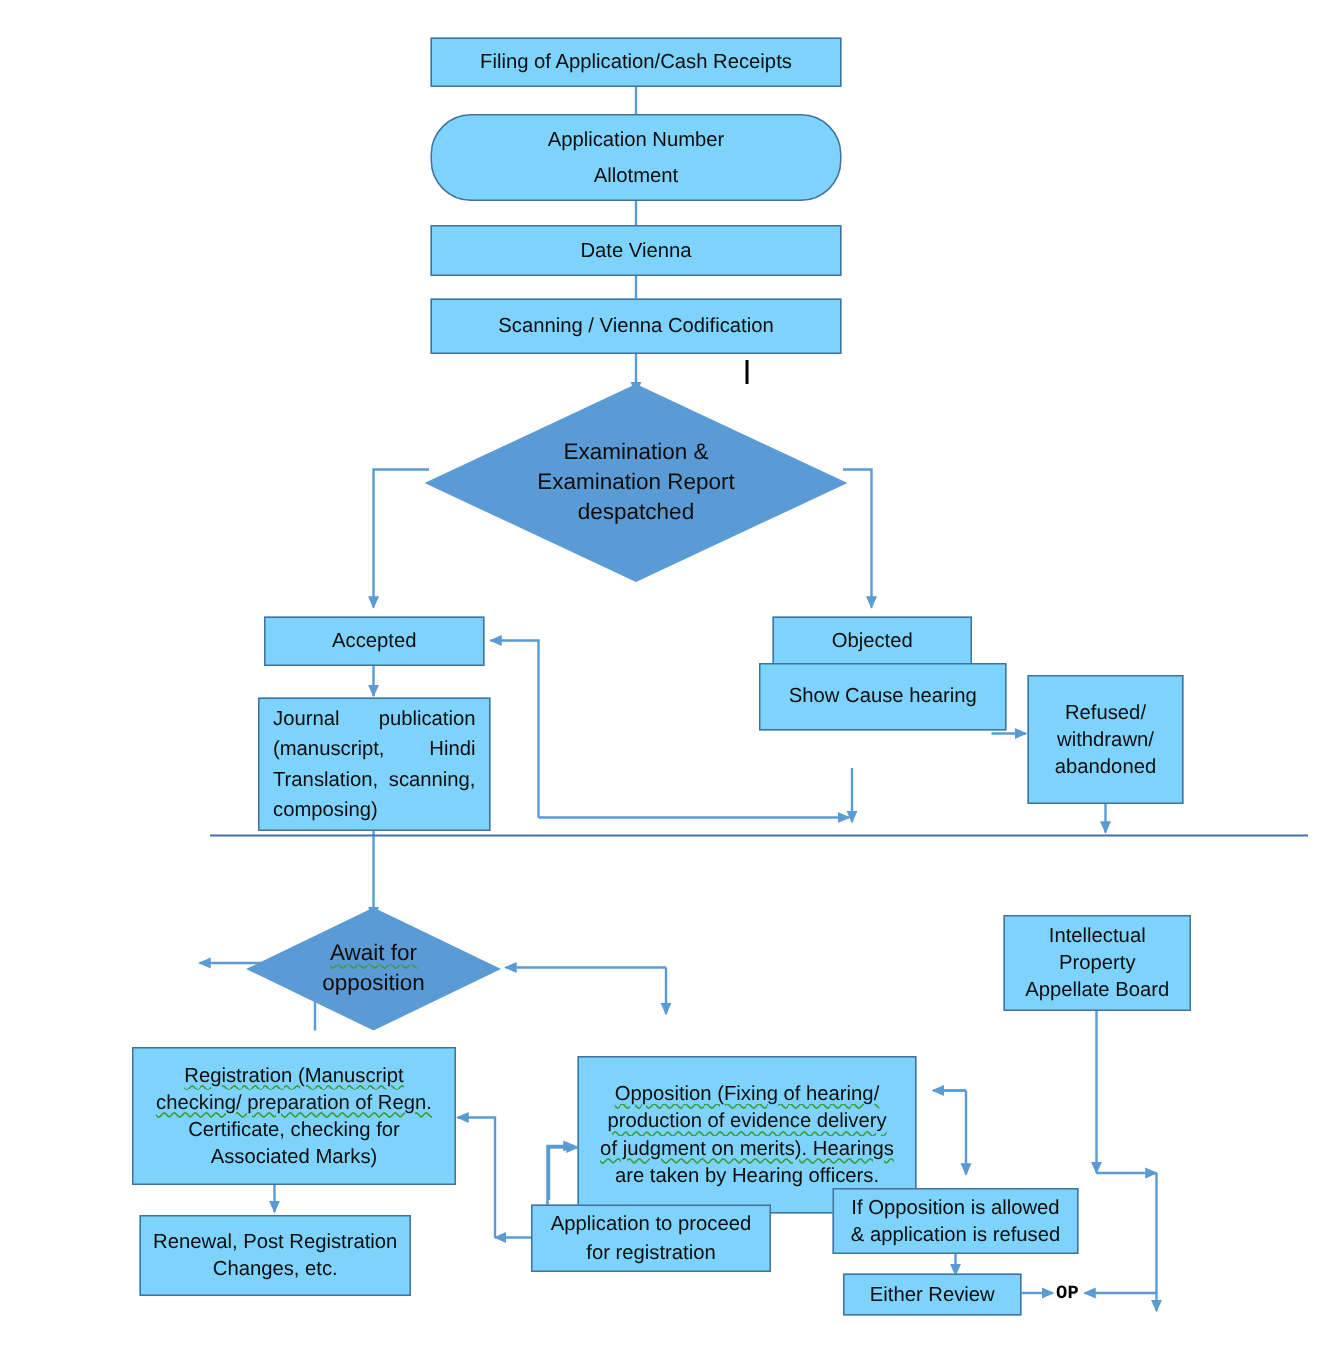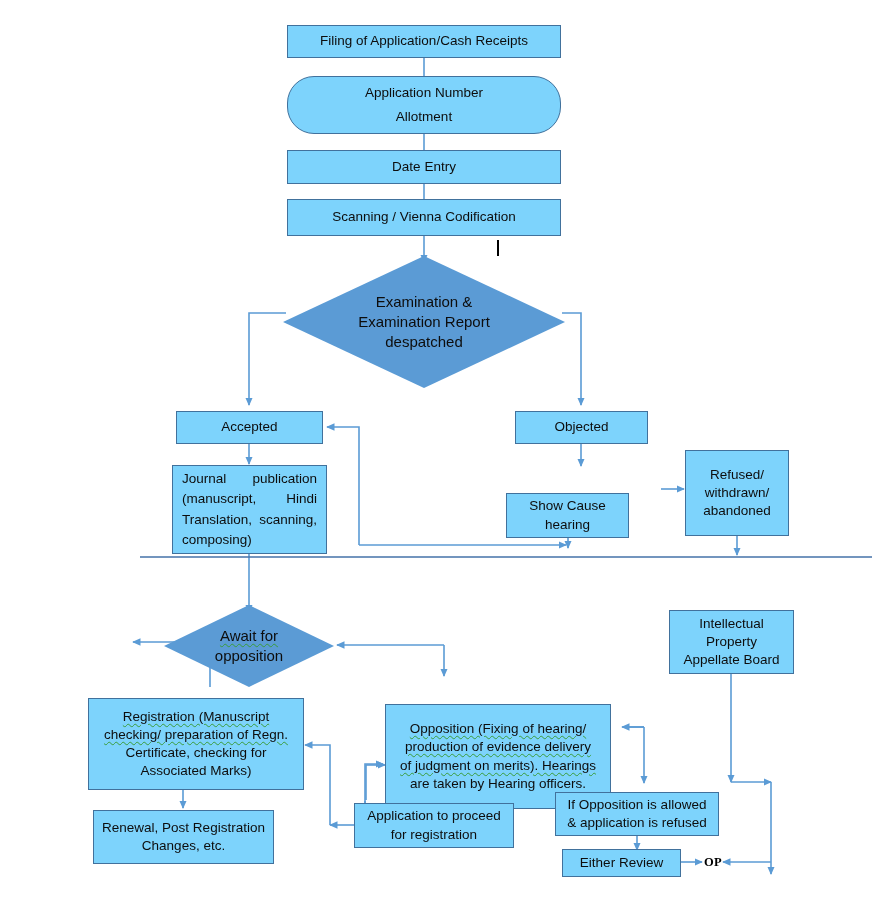--- a/index.html
+++ b/index.html
@@ -44,21 +44,21 @@
   .spell{
     text-decoration:underline;
     text-decoration-color:#3a9c3a;
     text-decoration-style:wavy;
     text-decoration-thickness:1px;
     text-underline-offset:2px;
   }
 
   .op-label{
     position:absolute;
-    font-family:Liberation Serif, serif;
+    font-family:Liberation Mono, monospace;
     font-weight:bold;
     font-size:12.5px;
     color:#000;
     letter-spacing:0.2px;
   }
 
   .caret{
     position:absolute;
     width:2px;background:#000;
   }
@@ -145,21 +145,21 @@
   <div class="node" style="left:287px;top:25px;width:274px;height:33px;">
     <span class="txt">Filing of Application/Cash Receipts</span>
   </div>
 
   <div class="node" style="left:287px;top:76px;width:274px;height:58px;flex-direction:column;justify-content:space-evenly;border-radius:27px;">
     <span class="txt">Application Number</span>
     <span class="txt">Allotment</span>
   </div>
 
   <div class="node" style="left:287px;top:150px;width:274px;height:34px;">
-    <span class="txt">Date Entry</span>
+    <span class="txt">Date Vienna</span>
   </div>
 
   <div class="node" style="left:287px;top:199px;width:274px;height:37px;">
     <span class="txt">Scanning / Vienna Codification</span>
   </div>
 
   <div class="caret" style="left:497px;top:240px;height:16px;"></div>
 
   <div class="diamond" style="left:283px;top:256px;width:282px;height:132px;">
     <span class="shape"></span>
@@ -175,21 +175,21 @@
   </div>
 
   <div class="node" style="left:515px;top:411px;width:133px;height:33px;">
     <span class="txt">Objected</span>
   </div>
 
   <div class="node justify" style="left:172px;top:465px;width:155px;height:89px;">
     <span class="txt">Journal publication (manuscript, Hindi Translation, scanning, composing)</span>
   </div>
 
-  <div class="node" style="left:506px;top:493px;width:123px;height:45px;">
+  <div class="node" style="left:506px;top:442px;width:165px;height:45px;">
     <span class="txt">Show Cause hearing</span>
   </div>
 
   <div class="node" style="left:685px;top:450px;width:104px;height:86px;flex-direction:column;justify-content:center;">
     <span class="txt">Refused/</span>
     <span class="txt">withdrawn/</span>
     <span class="txt">abandoned</span>
   </div>
 
   <div class="diamond" style="left:164px;top:605px;width:170px;height:82px;">

